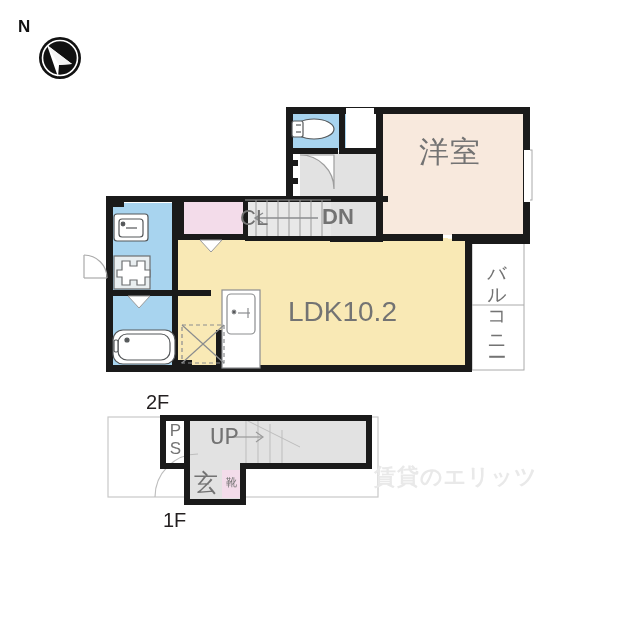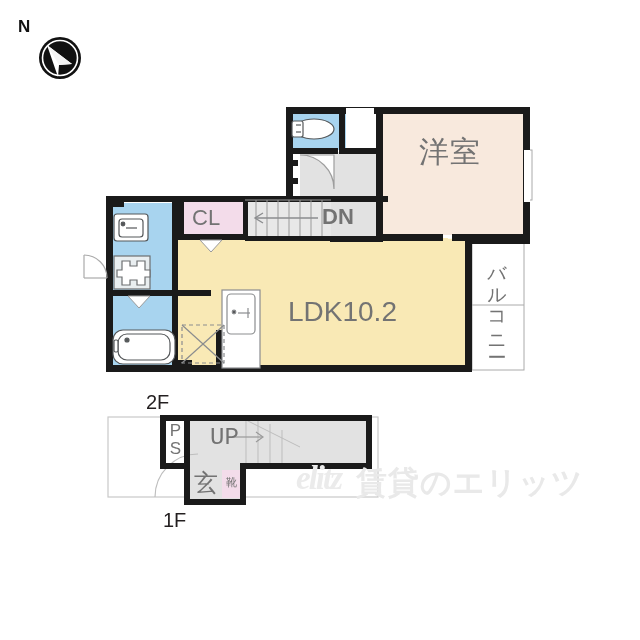--- a/index.html
+++ b/index.html
@@ -46,20 +46,21 @@
     font-weight: 500;
   }
   .lbl-ldk {
     font-size: 28px;
     font-weight: 500;
     letter-spacing: 0px;
   }
   .lbl-cl {
     font-size: 22px;
     font-weight: 500;
+    margin-left: 48px;
   }
   .lbl-dn {
     font-size: 22px;
     font-weight: 700;
   }
   .lbl-balcony {
     font-size: 19px;
     font-weight: 500;
     writing-mode: vertical-rl;
     text-orientation: upright;
@@ -98,23 +99,23 @@
   .watermark {
     position: absolute;
     left: 296px;
     top: 456px;
     width: 290px;
     height: 52px;
     pointer-events: none;
   }
   .wm-text {
     position: absolute;
-    left: 60px;
+    left: 78px;
     top: 6px;
-    font-size: 31px;
+    font-size: 22px;
     font-weight: 700;
     color: #e9e9e9;
     letter-spacing: 1px;
     font-family: "Liberation Sans", sans-serif;
     white-space: pre;
   }
   .wm-logo {
     position: absolute;
     left: 0px;
     top: 4px;
@@ -367,17 +368,16 @@
 
   <div class="lbl lbl-floor" style="left:102px; top:392px;">2F</div>
   <div class="lbl lbl-floor" style="left:119px; top:510px;">1F</div>
 
   <div class="lbl lbl-ps" style="left:166px; top:421px;">PS</div>
   <div class="lbl lbl-up" style="left:210px; top:425px;font-family:Liberation Mono, monospace;">UP</div>
   <div class="lbl lbl-gen" style="left:194px; top:470px;">玄</div>
   <div class="lbl lbl-kutsu" style="left:226px; top:477px;">靴</div>
 
   <div class="watermark">
-    <div class="wm-logo">elitz</div>
     <div class="wm-text">賃貸のエリッツ</div>
   </div>
 
 </div>
 
 </body></html>

